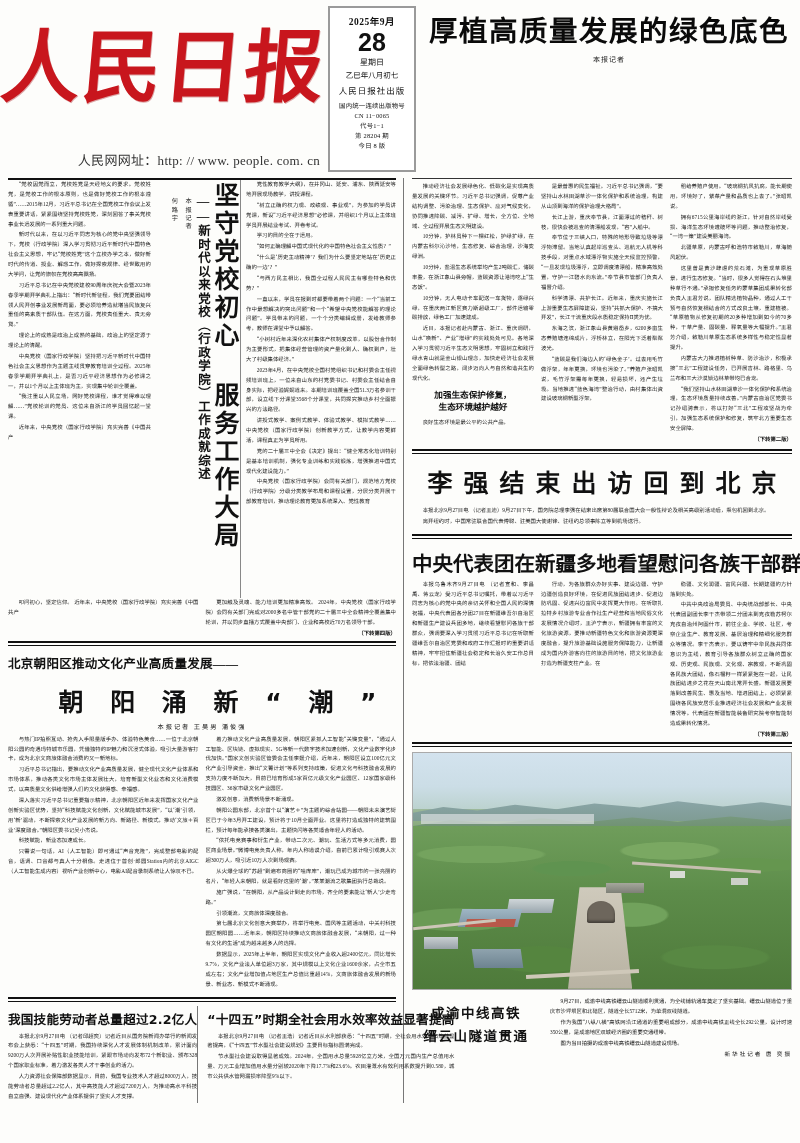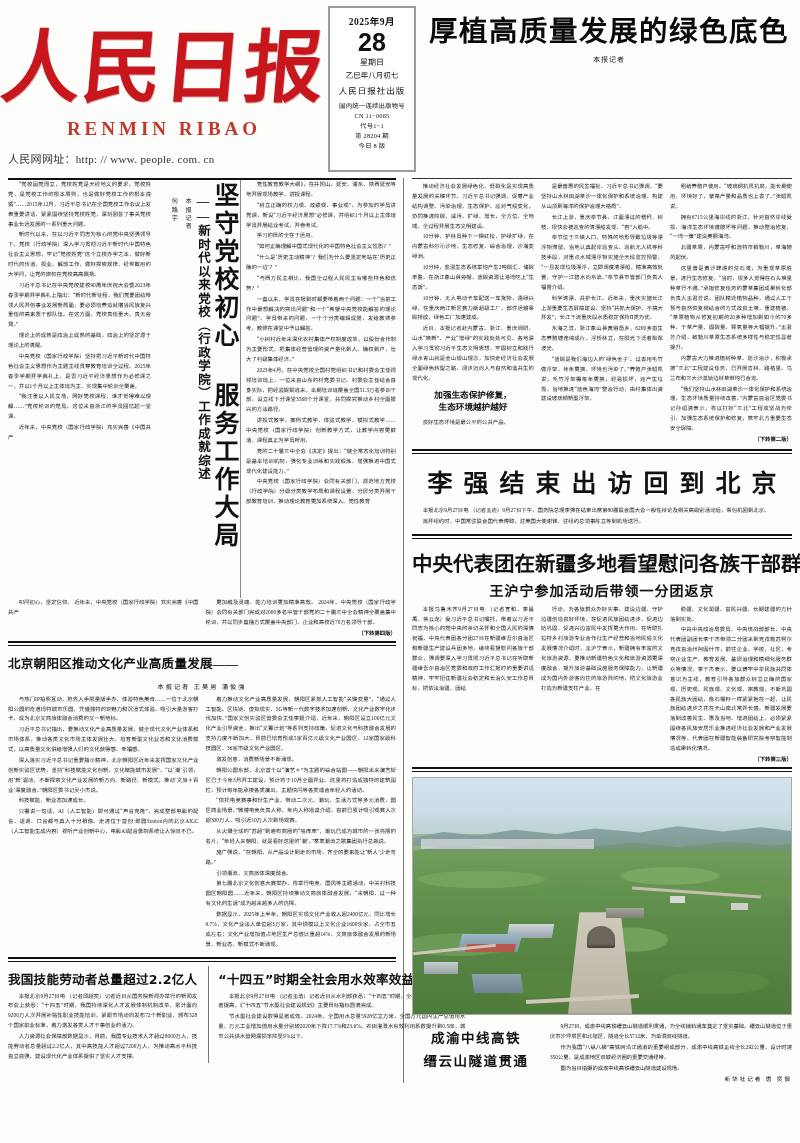--- a/index.html
+++ b/index.html
@@ -26,22 +26,22 @@
     transform:skewX(-5deg);
     text-shadow:1px 1px 0 rgba(160,10,15,.35);
     white-space:nowrap;
   }
   .logo-en{
     position:absolute;left:0;top:118px;width:312px;text-align:center;
     font-family:"Liberation Serif",serif;font-weight:700;color:#c0392b;
     font-size:19px;letter-spacing:4px;
   }
   .logo-url{
-    position:absolute;left:0;top:150px;width:312px;text-align:left;
-    font-size:11px;color:#333;letter-spacing:.3px;
+    position:absolute;left:0;top:150px;width:312px;text-align:right;
+    font-size:13px;color:#333;letter-spacing:.3px;
   }
   .mh-datebox{
     width:88px;margin-top:6px;margin-left:2px;
     border:2px solid #9a9a9a;background:#fff;
     padding:4px 3px 5px;box-sizing:border-box;
     text-align:center;height:166px;
     display:flex;flex-direction:column;justify-content:flex-start;
   }
   .d-ym{font-size:9.5px;font-weight:700;letter-spacing:.5px;margin-top:2px;}
   .d-day{font-size:25px;font-weight:700;line-height:1.05;margin:1px 0 1px;font-family:"Liberation Sans",sans-serif;}
@@ -128,21 +128,21 @@
 
   
   .cy-kicker{font-size:12.5px;font-weight:700;letter-spacing:.3px;margin:7px 0 10px;}
   .cy-title{
     font-family:"DejaVu Sans","Liberation Sans",sans-serif;font-weight:700;
     font-size:25px;letter-spacing:9px;text-align:center;margin:3px 0 4px;padding-left:40px;
   }
   .cy-by{text-align:center;font-size:6.2px;letter-spacing:2px;margin-bottom:4px;}
 
   
-  .briefs{display:flex;gap:11px;margin-top:4px;}
+  .briefs{display:flex;gap:0;margin-top:4px;}
   .brief{flex:1;}
   .brief + .brief{border-left:.8px solid #777;padding-left:9px;}
   .brief-h{
     font-family:"DejaVu Sans","Liberation Sans",sans-serif;font-weight:700;
     font-size:12.6px;text-align:center;letter-spacing:.2px;margin:3px 0 4px;white-space:nowrap;
   }
 
   
   .rh1{
     font-family:"Liberation Serif","DejaVu Serif",serif;font-weight:700;
@@ -223,21 +223,20 @@
 </style>
 </head>
 <body>
 
 <div class="page">
 
   <div class="masthead">
 
     <div class="mh-left">
       <div class="logo-cn">人民日报</div>
-      <div class="logo-en">RENMIN  RIBAO</div>
       <div class="logo-url">人民网网址：http: // www. people. com. cn</div>
     </div>
 
     <div class="mh-datebox">
       <div class="d-ym">2025年9月</div>
       <div class="d-day">28</div>
       <div class="d-week">星期日</div>
       <div class="d-lunar">乙巳年八月初七</div>
       <div class="d-pub">人民日报社出版</div>
       <div class="d-small">国内统一连续出版物号</div>
@@ -305,20 +304,21 @@
 2024年，中央党校（国家行政学院）会同有关部门完成对2000多名中管干部党的二十届三中全会精神全覆盖集中轮训，并以同步直播方式覆盖中央部门、企业和高校近70万名领导干部。</p>
           <div class="jumpnote">（下转第四版）</div>
         </div>
       </div>
 
       <div class="spacer4"></div>
       <div class="rule-dbl"></div>
 
       <div>
         <div class="cy-kicker">北京朝阳区推动文化产业高质量发展——</div>
+        <div class="cy-title">朝 阳 涌 新 “ 潮 ”</div>
         <div class="cy-by">本报记者   王昊男   潘俊强</div>
         <div class="txtcols">
           <div class="txtcol">
             <p class="bd">与热门IP拍照互动、抢先入手限量版手办、体验特色美食……一位于北京朝阳公园的奇遇玛特城市乐园，凭借独特的IP魅力和沉浸式体验，吸引大量游客打卡，成为北京文商旅体融合消费的又一新地标。</p>
             <p class="bd">习近平总书记指出，要推动文化产业高质量发展，健全现代文化产业体系和市场体系，推动各类文化市场主体发展壮大，培育新型文化业态和文化消费模式，以高质量文化供给增强人们的文化获得感、幸福感。</p>
             <p class="bd">深入落实习近平总书记重要指示精神，北京朝阳区近年来发挥国家文化产业创新实验区优势，坚持“科技赋能文化创新，文化赋能城市发展”，“以‘潮’引领，用‘新’驱动，不断探索文化产业发展的新方向、新路径、新模式，推动‘文旅＋百业’深度融合。”朝阳区委书记吴小杰说。</p>
             <p class="bd">科技赋能，新业态加速成长。</p>
             <p class="bd">只需说一句话，AI（人工智能）即可通过“声音克隆”，完成整部电影的配音，语调、口音都与真人十分相像。走进位于首创·郎园Station内的北京AIGC（人工智能生成内容）视听产业创新中心，电影AI配音录制系统让人惊叹不已。</p>
           </div>
           <div class="txtcol">
@@ -392,21 +392,20 @@
         <div class="rh1">李强结束出访回到北京</div>
         <p class="bd">本报北京9月27日电  （记者王迪）9月27日下午，国务院总理李强在结束出席第80届联合国大会一般性辩论及相关高级别活动后，乘包机回到北京。</p>
         <p class="bd">离开纽约时，中国常驻联合国代表傅聪、驻美国大使谢锋、驻纽约总领事陈立等到机场送行。</p>
       </div>
 
       <div class="spacer6"></div>
       <div class="rule-dbl"></div>
 
       <div>
         <div class="rh2">中央代表团在新疆多地看望慰问各族干部群众</div>
-        <div class="rh2-sub">王沪宁参加活动后带领一分团返京</div>
         <div class="txtcols">
           <div class="txtcol">
             <p class="bd">本报乌鲁木齐9月27日电  （记者宣和、李昌禹、蒋云龙）受习近平总书记嘱托，带着以习近平同志为核心的党中央的亲切关怀和全国人民的深情祝福，中央代表团各分团27日在新疆维吾尔自治区和新疆生产建设兵团多地，继续看望慰问各族干部群众，强调要深入学习贯彻习近平总书记在听取新疆维吾尔自治区党委和政府工作汇报时的重要讲话精神，牢牢扭住新疆社会稳定和长治久安工作总目标，把依法治疆、团结</p>
           </div>
           <div class="txtcol">
             <p class="bd">行动，为各族群众办好实事、建设边疆、守护边疆创造良好环境，在促进民族团结进步、促进边防巩固、促进兴边富民中发挥更大作用。在听取扎拉特乡村旅游专业合作社生产经营和当地民俗文化发展情况介绍时，王沪宁表示，新疆拥有丰富的文化旅游资源，要推动新疆特色文化和旅游资源更深度融合，提升旅游基础设施服务保障能力，让新疆成为国内外游客向往的旅游目的地，把文化旅游业打造为新疆支柱产业。在</p>
           </div>
           <div class="txtcol">
             <p class="bd">稳疆、文化润疆、富民兴疆、长期建疆的方针落到实处。</p>
             <p class="bd">中共中央政治局委员、中央统战部部长、中央代表团副团长李干杰带领二分团来到克孜勒苏柯尔克孜自治州阿图什市，前往企业、学校、社区，考察企业生产、教育发展、基层治理和精细化服务群众等情况。李干杰表示，要以铸牢中华民族共同体意识为主线，教育引导各族群众树立正确的国家观、历史观、民族观、文化观、宗教观，不断巩固各民族大团结，像石榴籽一样紧紧抱在一起，让民族团结进步之花在天山南北常开长盛。新疆发展要落到改善民生、惠及当地、增进团结上，必须紧紧围绕各民族安居乐业推进经济社会发展和产业发展情况等。代表团在新疆智能装备研究院考察智能制造成果转化情况。</p>

